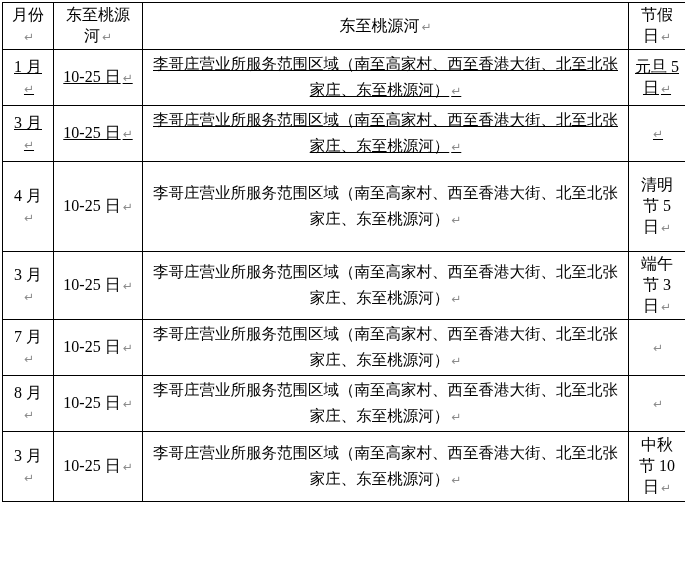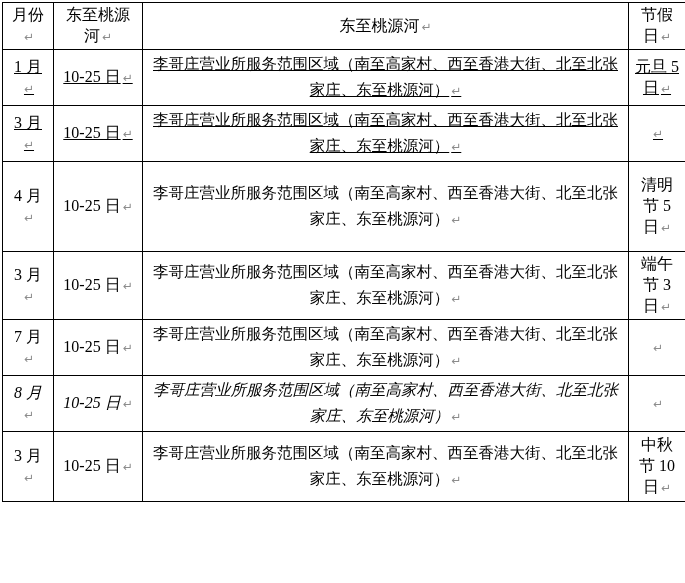--- a/index.html
+++ b/index.html
@@ -58,21 +58,21 @@
         <td class="date-cell"><span>10-25 日</span><span class="pmark">↵</span></td>
         <td class="area-cell"><span>李哥庄营业所服务范围区域（南至高家村、西至香港大街、北至北张家庄、东至桃源河）</span><span class="pmark">↵</span></td>
         <td class="holiday-cell"><span>端午节 3 日</span><span class="pmark">↵</span></td>
       </tr>
       <tr style="height: 49px; margin-left: 44px;">
         <td class="month-cell"><span>7 月</span><span class="pmark">↵</span></td>
         <td class="date-cell"><span>10-25 日</span><span class="pmark">↵</span></td>
         <td class="area-cell"><span>李哥庄营业所服务范围区域（南至高家村、西至香港大街、北至北张家庄、东至桃源河）</span><span class="pmark">↵</span></td>
         <td class="holiday-cell"><span></span><span class="pmark">↵</span></td>
       </tr>
-      <tr style="height: 50px; font-style: italic;">
+      <tr style="height: 50px;">
         <td class="month-cell"><span>8 月</span><span class="pmark">↵</span></td>
         <td class="date-cell"><span>10-25 日</span><span class="pmark">↵</span></td>
         <td class="area-cell"><span>李哥庄营业所服务范围区域（南至高家村、西至香港大街、北至北张家庄、东至桃源河）</span><span class="pmark">↵</span></td>
         <td class="holiday-cell"><span></span><span class="pmark">↵</span></td>
       </tr>
       <tr style="height: 70px;">
         <td class="month-cell"><span>3 月</span><span class="pmark">↵</span></td>
         <td class="date-cell"><span>10-25 日</span><span class="pmark">↵</span></td>
         <td class="area-cell"><span>李哥庄营业所服务范围区域（南至高家村、西至香港大街、北至北张家庄、东至桃源河）</span><span class="pmark">↵</span></td>
         <td class="holiday-cell"><span>中秋节 10 日</span><span class="pmark">↵</span></td>

